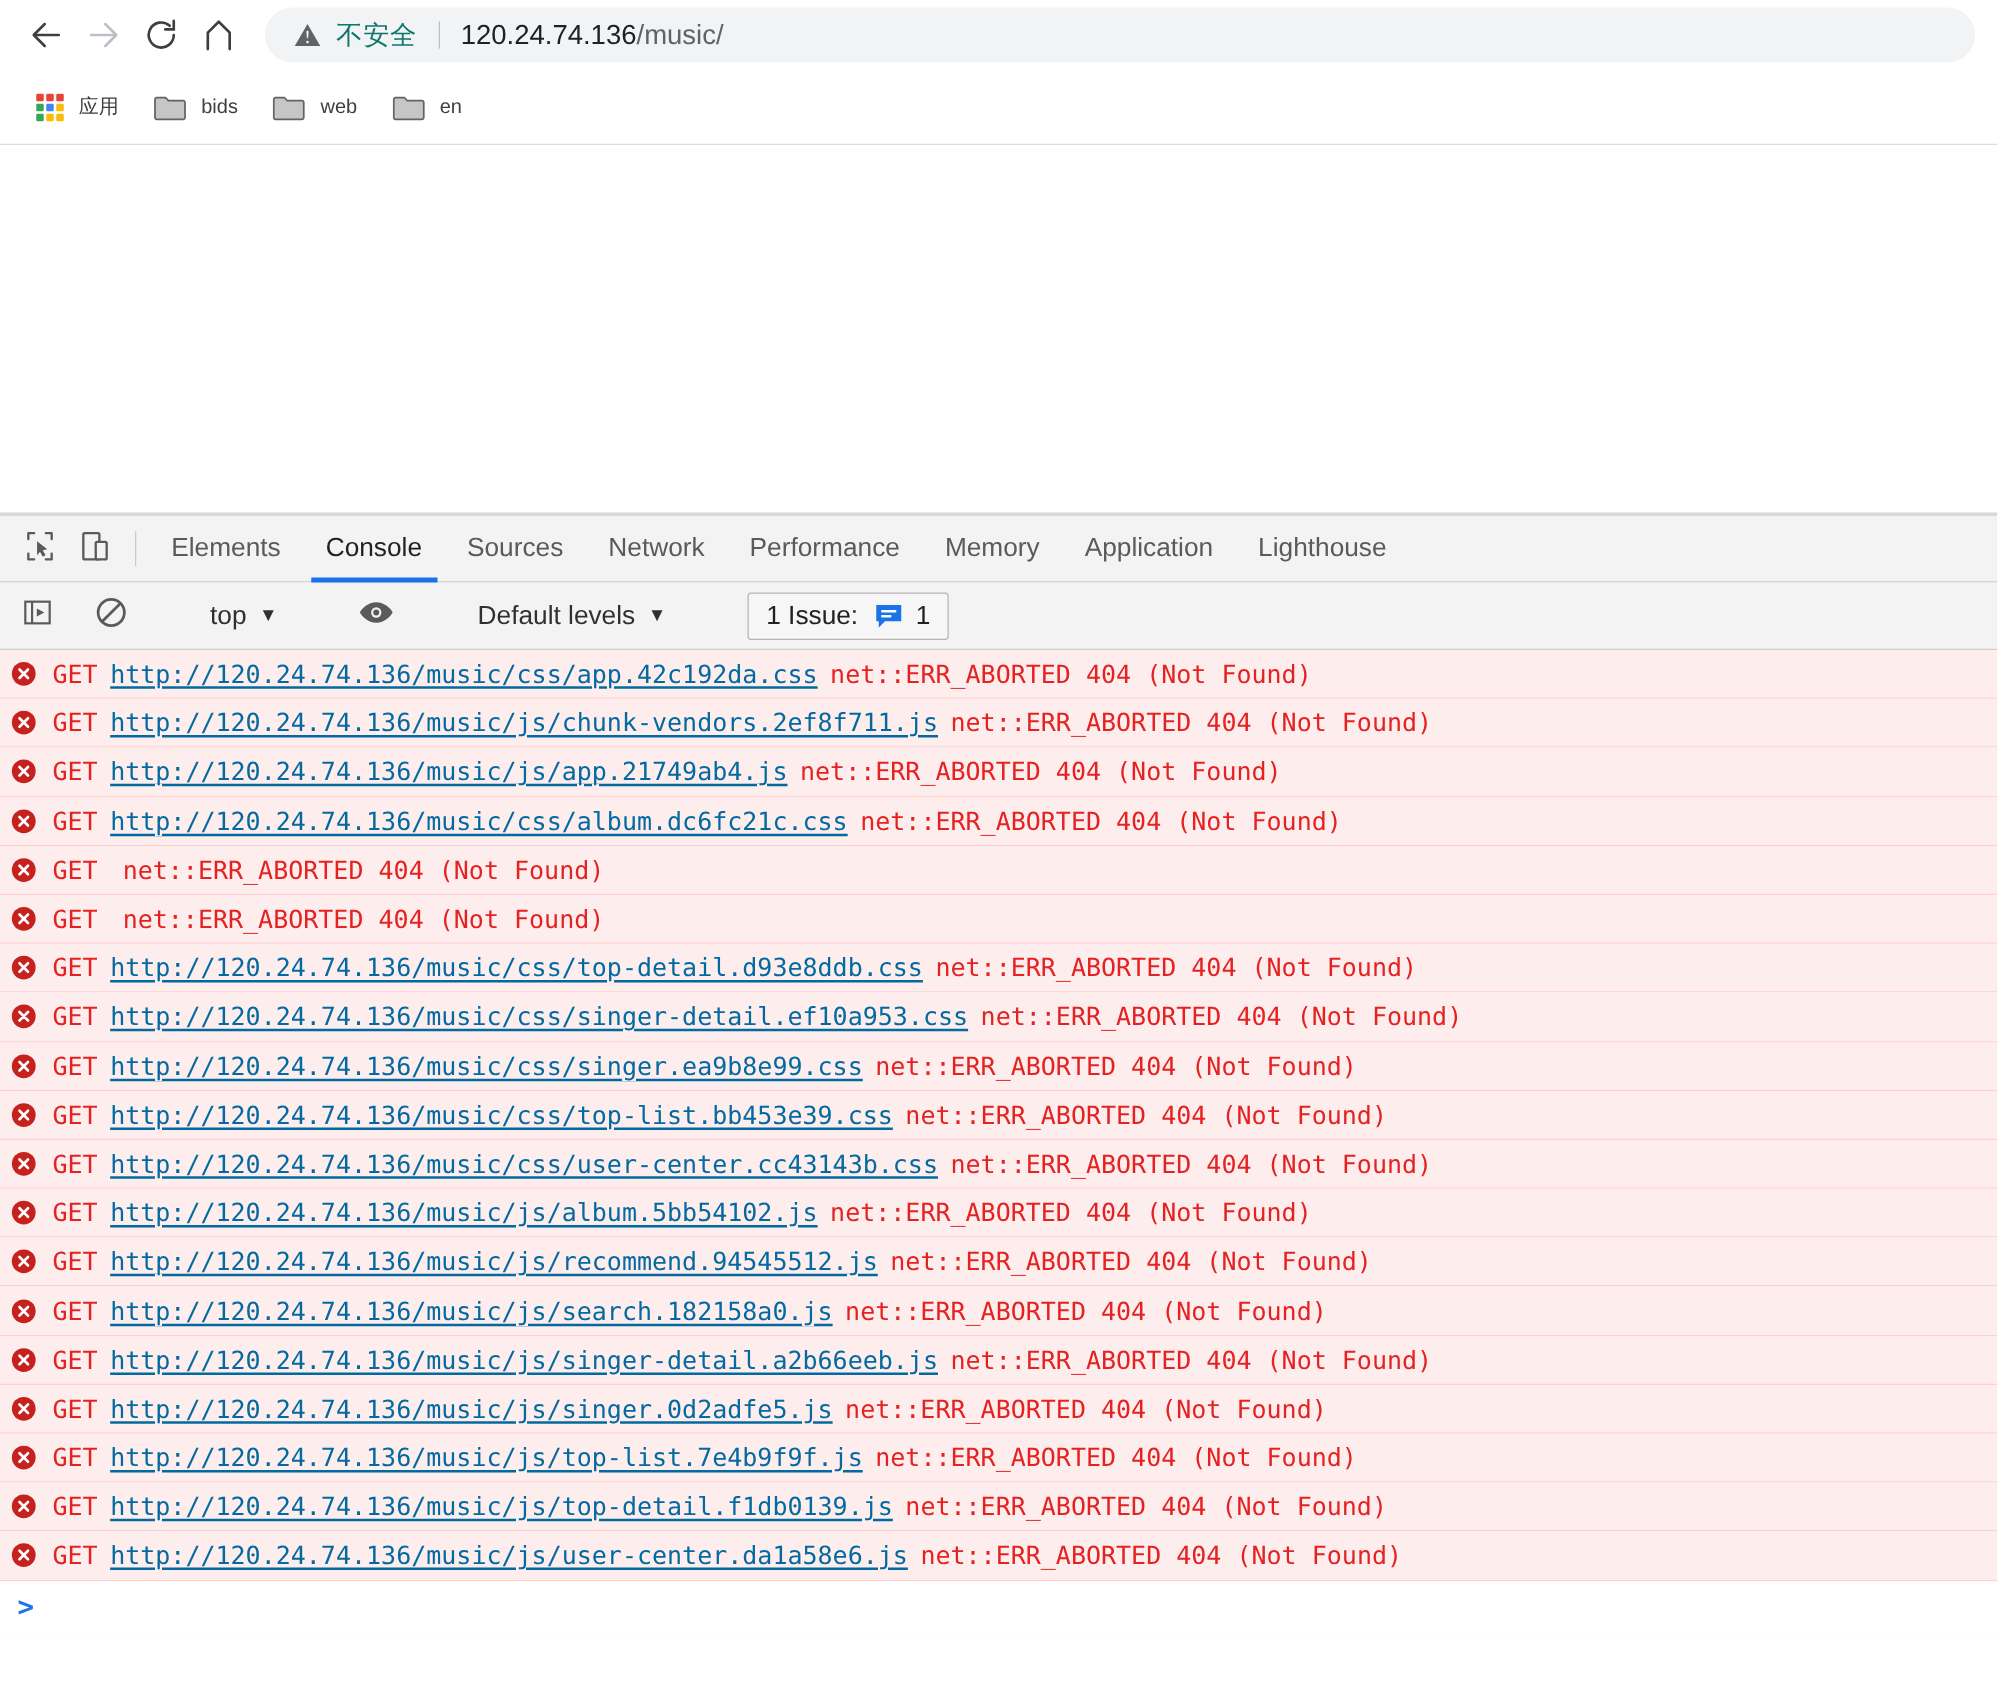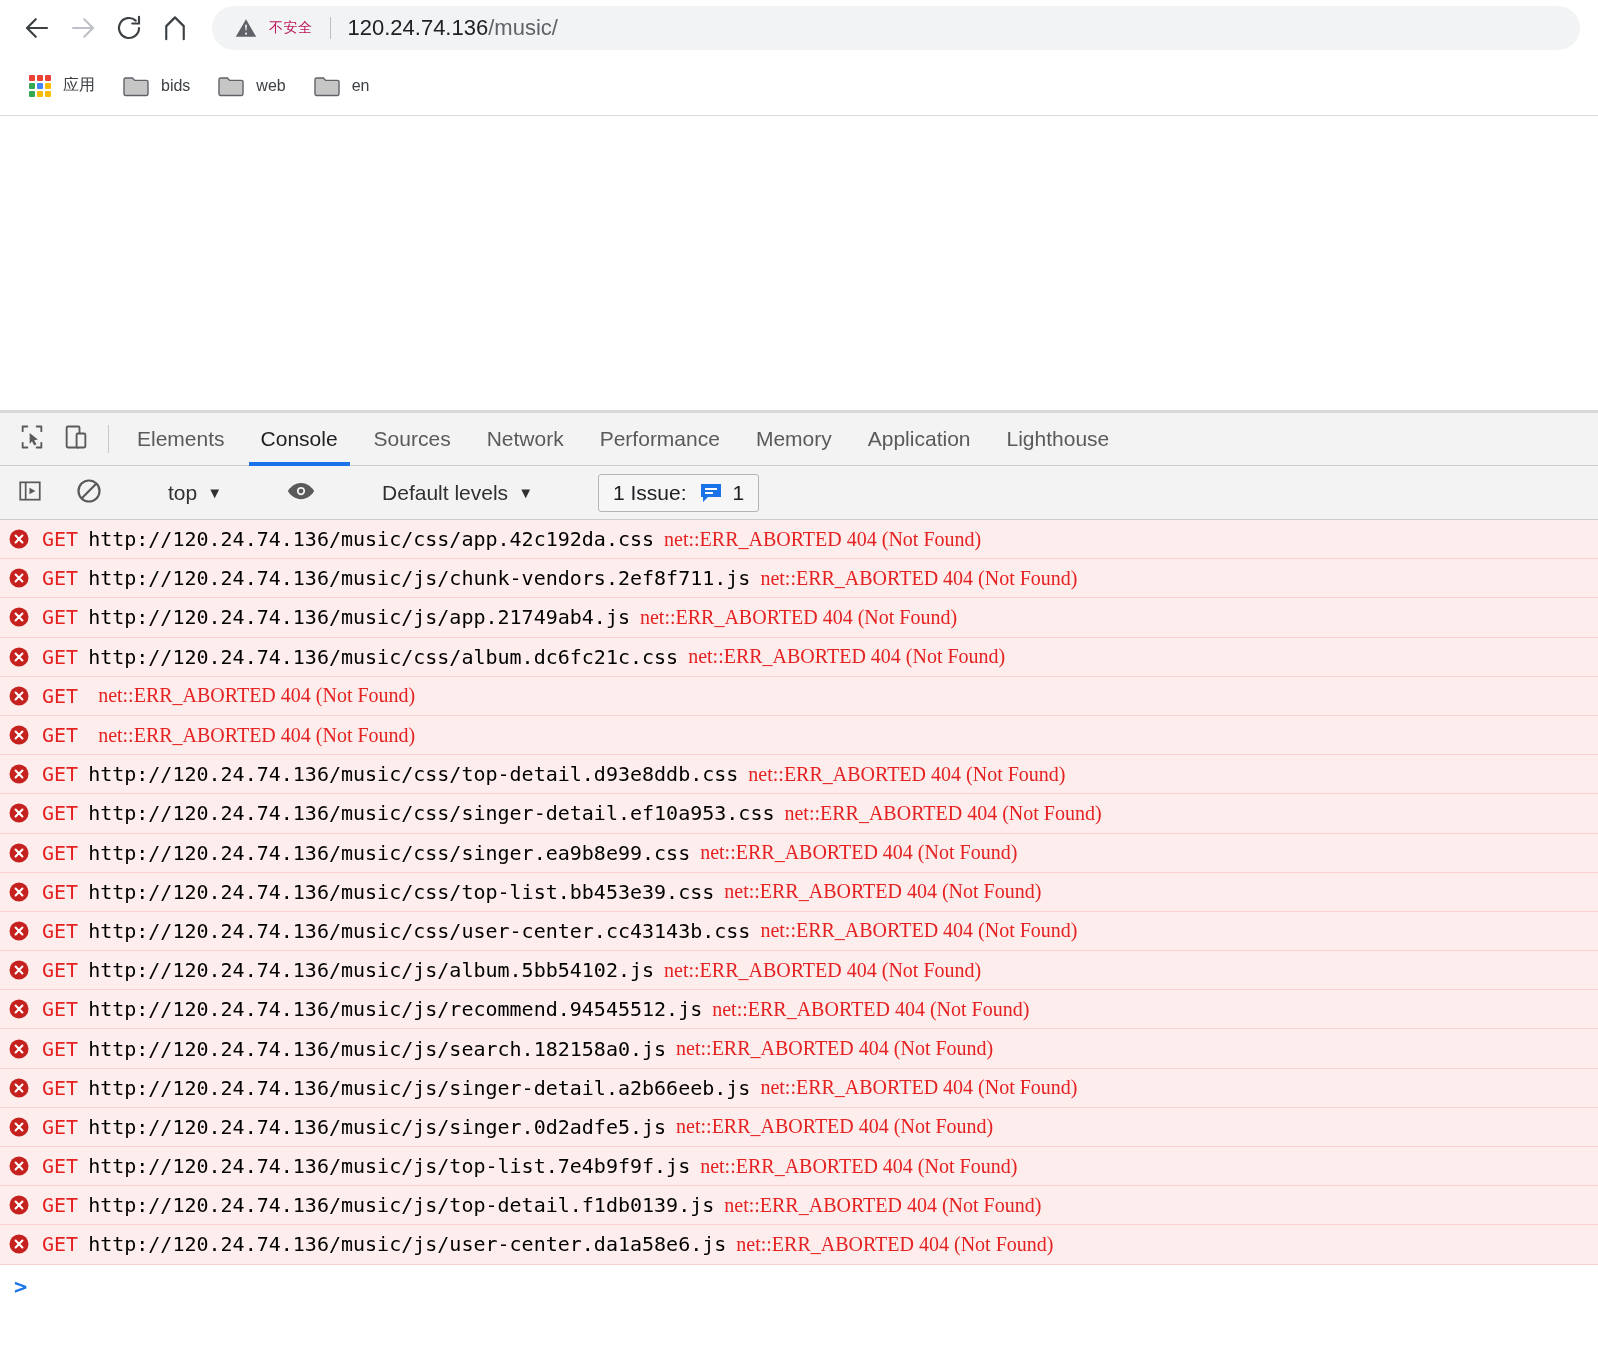--- a/index.html
+++ b/index.html
@@ -42,22 +42,22 @@
     margin-right: 18px;
     background: #f1f3f4;
     border-radius: 22px;
     display: flex;
     align-items: center;
     padding: 0 22px;
     box-sizing: border-box;
   }
   .warn-tri { margin-right: 11px; display: flex; align-items: center;}
   .not-secure {
-    font-size: 14px;
-    color: #be185d;
+    font-size: 21px;
+    color: #0f766e;
     letter-spacing: 0.5px;
     white-space: nowrap;
   }
   .omni-divider {
     width: 1px;
     height: 22px;
     background: #bdc1c6;
     margin: 0 17px;
   }
   .url-host {
@@ -255,27 +255,27 @@
     margin-right: 12px;
     display: flex;
     align-items: center;
     justify-content: center;
   }
   .msg-method {
     color: #e52222;
     margin-right: 10px;
   }
   .msg-url {
-    color: #000000;
+    color: #0369a1;
+    text-decoration: underline;
     text-underline-offset: 3px;
   }
   .msg-err {
     color: #e52222;
     margin-left: 10px;
-    font-family: Liberation Serif, serif;
   }
 
   .console-prompt {
     height: 44px;
     display: flex;
     align-items: center;
     padding-left: 14px;
     background: #ffffff;
   }
   .prompt-caret {

